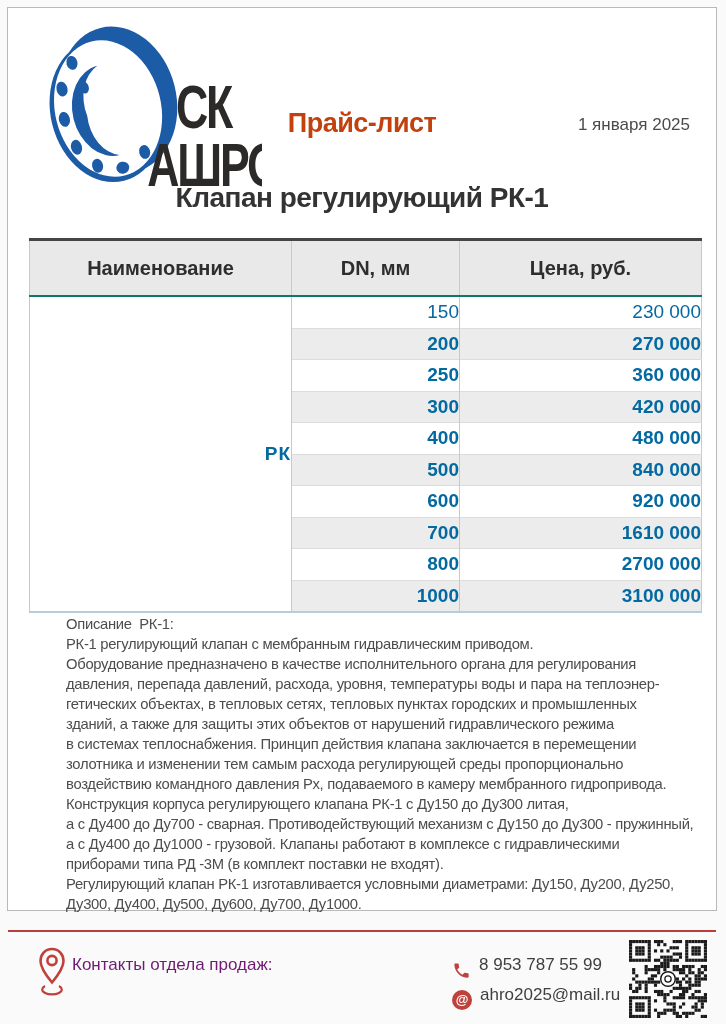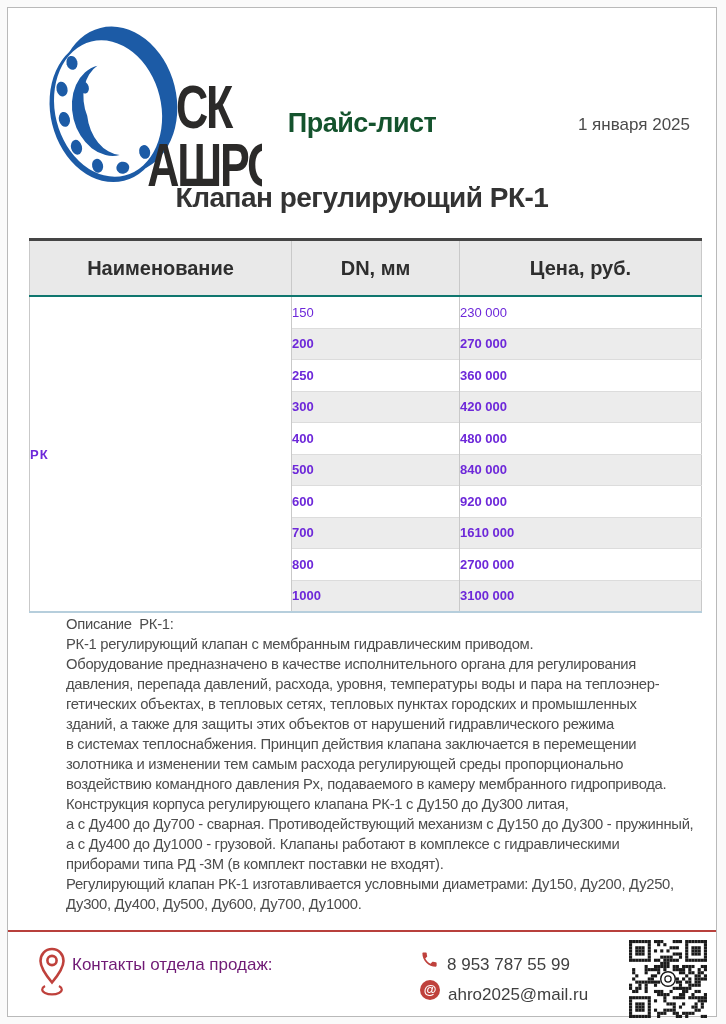--- a/index.html
+++ b/index.html
@@ -1,28 +1,28 @@
 <!DOCTYPE html>
 <html><head>
 <meta charset="utf-8">
 <style>
   html,body{margin:0;padding:0;}
   body{
     width:726px;height:1024px;position:relative;overflow:hidden;
     background:#fafafa;font-family:"Liberation Sans",sans-serif;
   }
   .page{
-    position:absolute;left:7px;top:7px;width:710px;height:1010px;
+    position:absolute;left:7px;top:7px;width:710px;height:904px;
     background:#ffffff;border:1px solid #b9b9b9;box-sizing:border-box;
   }
   
   .logo{position:absolute;left:24px;top:18px;width:230px;height:170px;}
   .doc-title{
     position:absolute;left:0;right:0;top:100px;text-align:center;
-    font-size:27px;font-weight:bold;color:#14532d;letter-spacing:-0.5px;
+    font-size:27px;font-weight:bold;color:#c2410c;letter-spacing:-0.5px;
   }
   .doc-date{
     position:absolute;right:26px;top:107px;font-size:17px;color:#4b4b4b;
   }
   .product-title{
     position:absolute;left:0;right:0;top:174px;text-align:center;
     font-size:28px;font-weight:bold;color:#333333;letter-spacing:-0.5px;
   }
   
   table.price{
@@ -34,21 +34,21 @@
   }
   table.price col.c1{width:262px;}
   table.price col.c2{width:168px;}
   table.price col.c3{width:242px;}
   table.price th{
     height:52px;background:#e9e9e9;font-size:20px;font-weight:bold;color:#2e2e2e;
     text-align:center;border-bottom:2px solid #0f766e;border-left:1px solid #c9c9c9;
   }
   table.price th:first-child{border-left:none;}
   table.price td{
-    height:30.5px;font-size:13px;color:#6d28d9;text-align:left;
+    height:30.5px;font-size:19px;color:#0369a1;text-align:right;
     border-left:1px solid #c9c9c9;padding:0;
   }
   table.price tbody tr + tr td{border-top:1px solid #dcdcdc;font-weight:bold;}
   table.price tbody tr.alt td{background:#ececec;}
   td.name-cell{
     background:#ffffff !important;font-size:46px;font-weight:bold;color:#2d2d2d;
     border-left:none !important;border-top:none !important;letter-spacing:1px;
   }
   
   .desc{
@@ -60,21 +60,21 @@
   
   .footer-line{
     position:absolute;left:0;right:0;top:922px;height:2px;background:#b8403c;
   }
   .footer{position:absolute;left:0;top:930px;right:0;height:78px;}
   .pin-icon{position:absolute;left:29px;top:8px;}
   .contacts{
     position:absolute;left:64px;top:12px;font-size:17px;color:#701a75;line-height:30px;
   }
   .phone-block{position:absolute;left:412px;top:12px;line-height:30px;}
-  .contact-row{display:flex;align-items:flex-start;height:30px;}
+  .contact-row{display:flex;align-items:flex-end;height:30px;margin-left:32px;}
   .contact-row .txt{font-size:17px;color:#3f3f3f;margin-left:8px;}
   .at-icon{
     display:inline-flex;width:20px;height:20px;border-radius:50%;
     background:#bf413c;color:#ffffff;font-size:13px;font-weight:bold;
     align-items:center;justify-content:center;
   }
   .qr{position:absolute;left:621px;top:2px;width:78px;height:78px;}
 </style>
 </head>
 <body>

